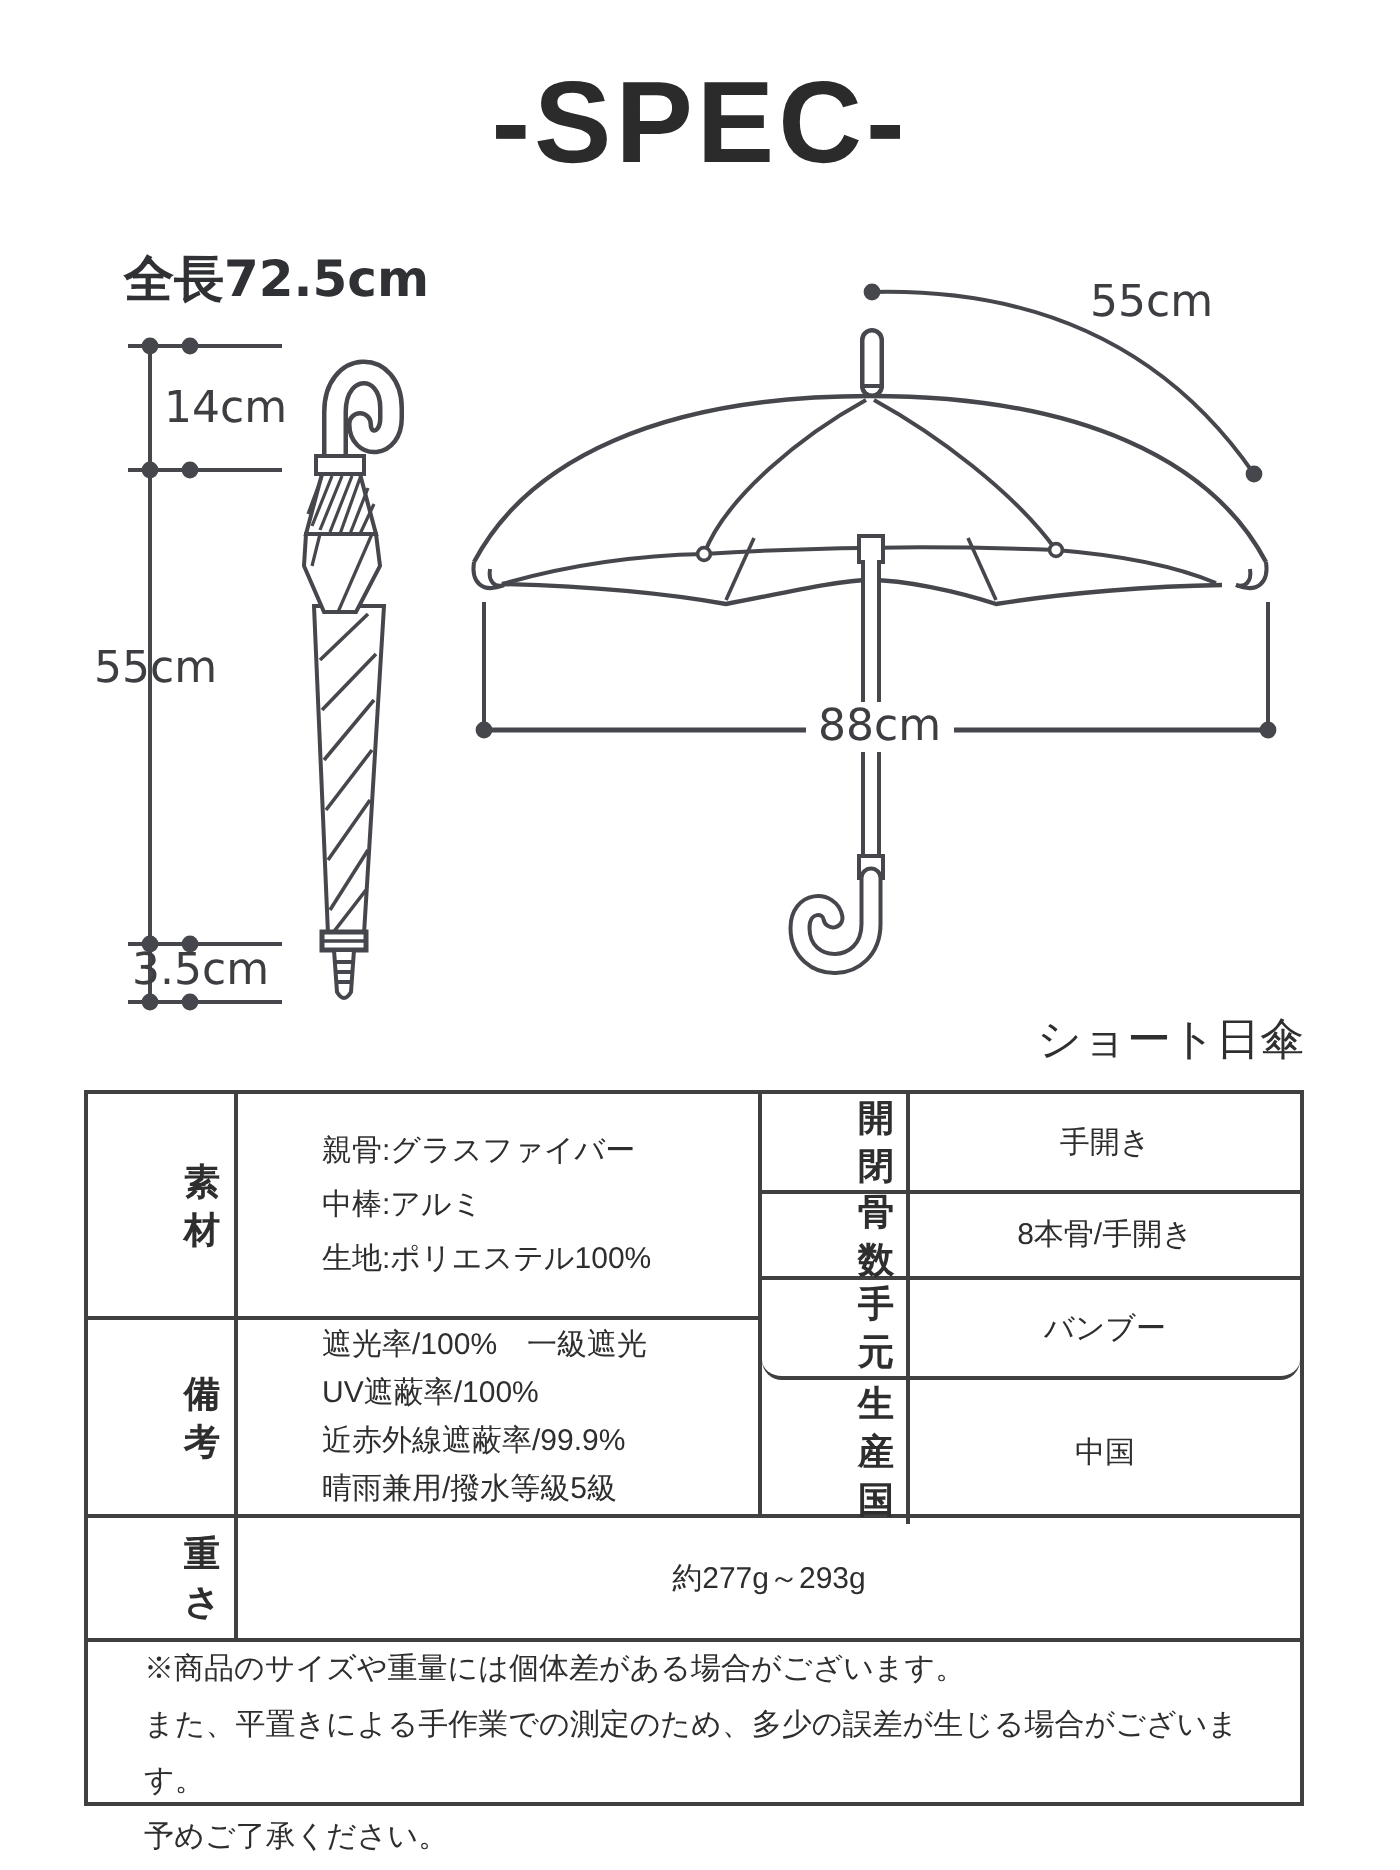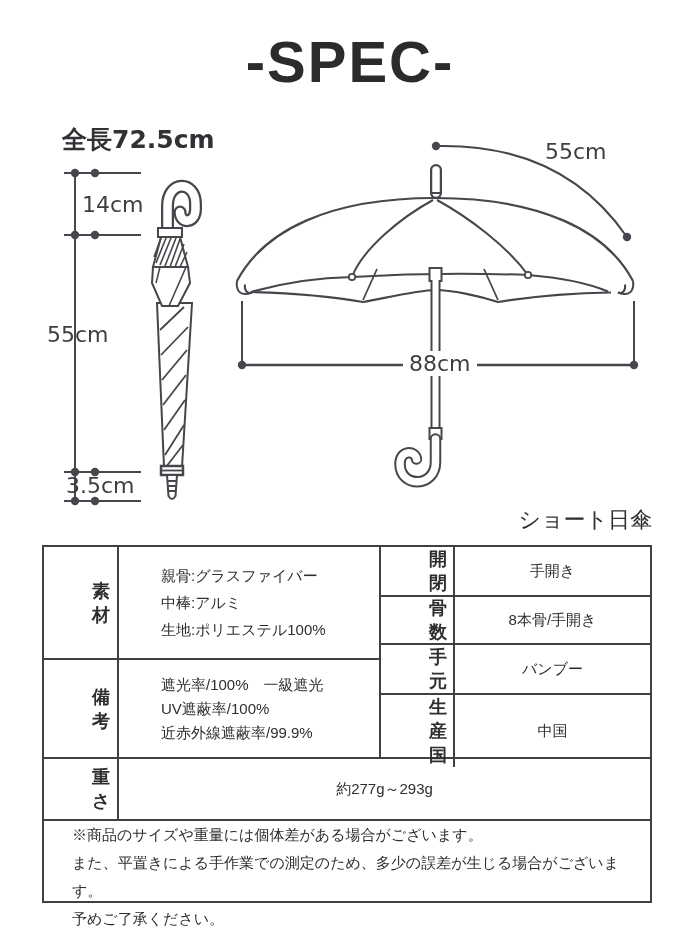--- a/index.html
+++ b/index.html
@@ -23,21 +23,21 @@
   .sp-row{display:flex;}
   .row-mat{height:113px;border-bottom:2px solid #404040;}
   .row-notes{flex:1;}
   .cell-label{display:flex;align-items:center;justify-content:center;
               font-size:18px;font-weight:600;letter-spacing:1px;
               border-right:2px solid #404040;flex:none;padding-left:48px;}
   .sp-left .cell-label{width:75px;}
   .sp-right .cell-label{width:74px;}
   .sp-right .sp-row{border-bottom:2px solid #404040;}
   .sp-right .sp-row:last-child{border-bottom:none;flex:1;}
-  .r-open{height:50px;} .r-ribs{height:48px;} .r-handle{height:57px;}
+  .r-open{height:50px;} .r-ribs{height:43px;} .r-handle{height:57px;border-radius:10px;}
   .cell-value{flex:1;display:flex;align-items:center;justify-content:center;font-size:15px;}
   .vlines{flex:1;display:flex;flex-direction:column;justify-content:center;
           padding-left:42px;font-size:15px;}
   .row-mat .vlines div{line-height:27px;}
   .row-notes .vlines div{line-height:24px;}
   .sp-weight{height:62px;border-bottom:2px solid #404040;display:flex;}
   .sp-weight .cell-label{width:75px;}
   .sp-note{padding:0 26px 0 28px;font-size:15px;}
   .sp-note div{line-height:28px;}
 </style>
@@ -169,20 +169,21 @@
             <div>中棒:アルミ</div>
             <div>生地:ポリエステル100%</div>
           </div>
         </div>
         <div class="sp-row row-notes">
           <div class="cell-label">備 考</div>
           <div class="vlines">
             <div>遮光率/100%　一級遮光</div>
             <div>UV遮蔽率/100%</div>
             <div>近赤外線遮蔽率/99.9%</div>
+            <div>晴雨兼用/撥水等級5級</div>
           </div>
         </div>
       </div>
       <div class="sp-right">
         <div class="sp-row r-open">
           <div class="cell-label">開 閉</div>
           <div class="cell-value">手開き</div>
         </div>
         <div class="sp-row r-ribs">
           <div class="cell-label">骨 数</div>

